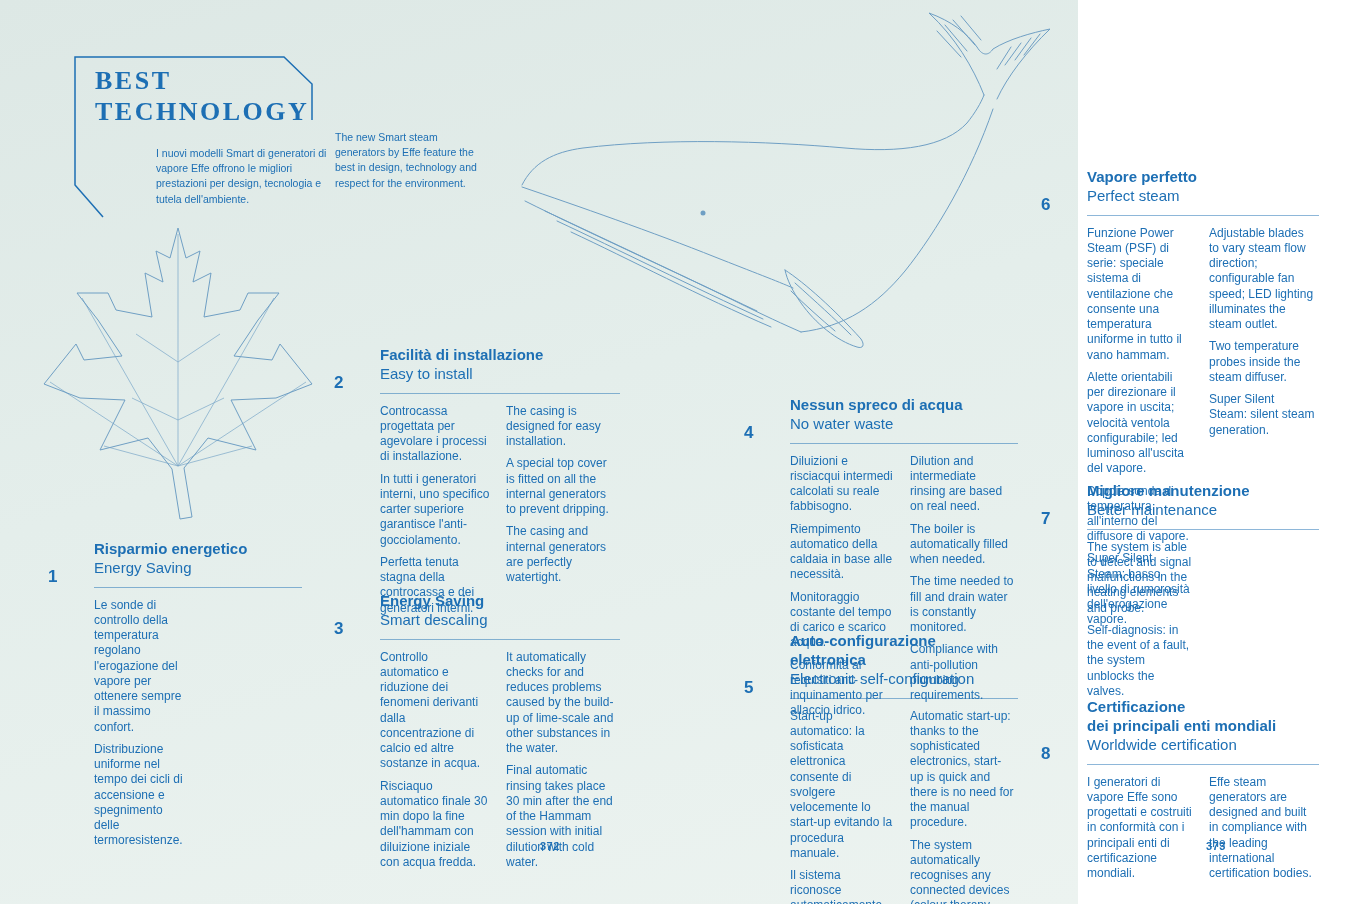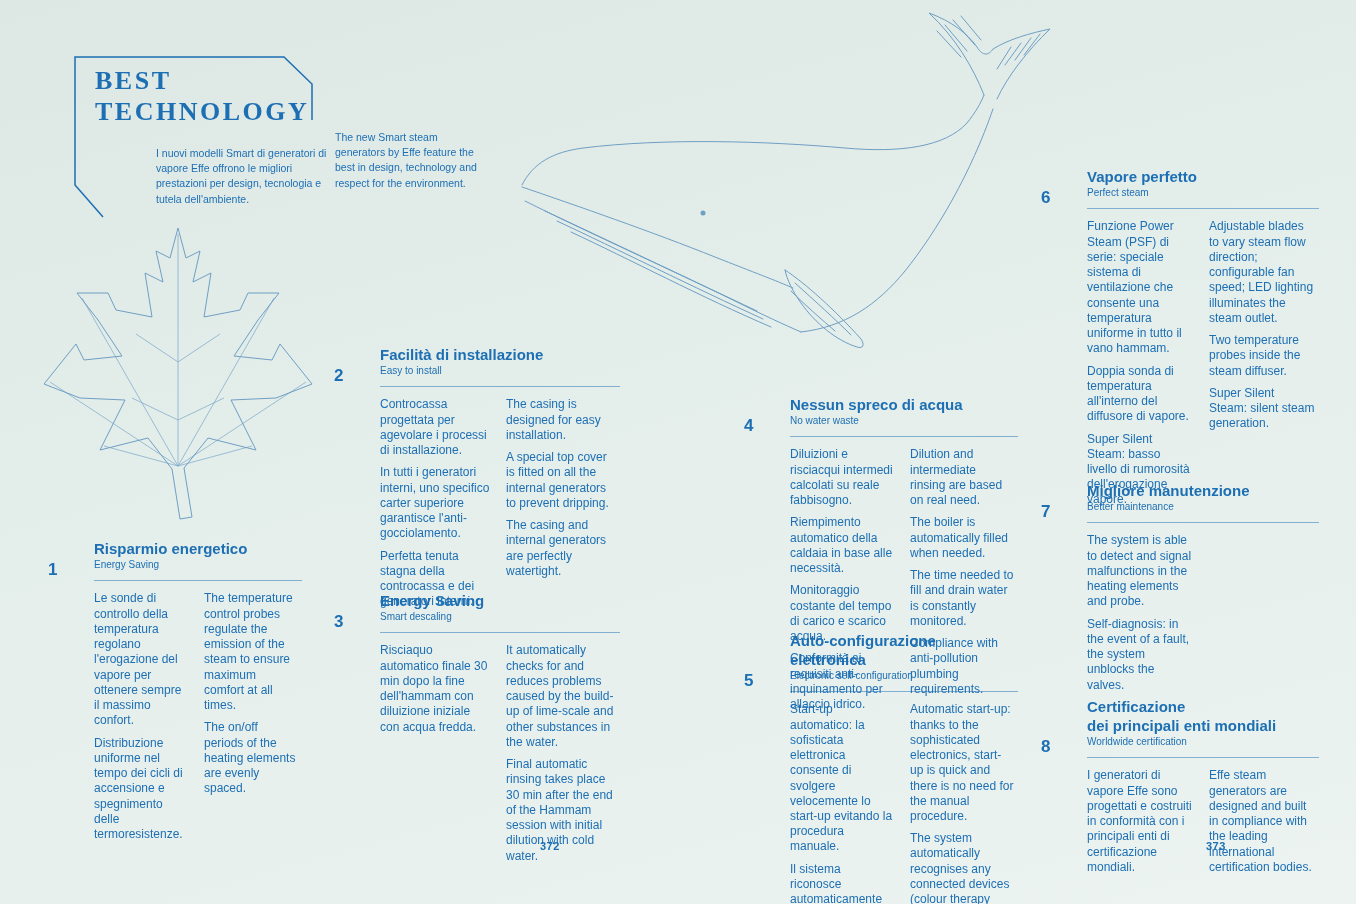--- a/index.html
+++ b/index.html
@@ -9,34 +9,34 @@
     --background-bottom:#ecf3f0;
   }
   *{margin:0;padding:0;box-sizing:border-box;}
   html,body{width:1356px;height:904px;}
   body{
     font-family:"Liberation Sans",sans-serif;
     color:var(--accent);
     overflow:hidden;
   }
   .stage{
-    position:relative;width:1356px;height:904px;
+    position:relative;width:1078px;height:904px;
     background:linear-gradient(165deg,var(--background-top) 0%,#e4eeeb 45%,var(--background-bottom) 100%);
   }
   svg.art{position:absolute;overflow:visible;}
   .title-text{
     position:absolute;left:95px;top:66px;
     font-family:"Liberation Serif",serif;font-weight:700;
     font-size:26px;letter-spacing:2.5px;line-height:1.18;color:var(--accent);
   }
   .intro{position:absolute;font-size:10.5px;line-height:1.45;color:var(--accent);}
   .section{position:absolute;color:var(--accent);}
   .sec-head{position:relative;padding-bottom:9px;border-bottom:1px solid rgba(29,111,180,.5);}
   .sec-head h3{font-size:15px;line-height:1.26;font-weight:700;white-space:pre-line;}
-  .sec-head .sub{font-size:10px;line-height:1.26;font-weight:400;}
+  .sec-head .sub{font-size:15px;line-height:1.26;font-weight:400;}
   .num{position:absolute;left:-46px;bottom:0;font-size:17px;font-weight:700;}
   .cols{display:flex;gap:16px;margin-top:10px;}
   .col{width:calc(50% - 10px);font-size:12px;line-height:1.27;}
   .col p{margin-bottom:7px;}
   .pageno{position:absolute;font-size:11px;font-weight:700;letter-spacing:.5px;color:var(--accent);text-align:center;}
 </style>
 </head>
 <body>
 
 <div class="stage">
@@ -91,24 +91,20 @@
     <div class="sec-head">
       <div class="num">1</div>
       <h3>Risparmio energetico</h3>
       <div class="sub">Energy Saving</div>
     </div>
     <div class="cols">
       <div class="col">
           <p>Le sonde di controllo della temperatura regolano l'erogazione del vapore per ottenere sempre il massimo confort.</p>
           <p>Distribuzione uniforme nel tempo dei cicli di accensione e spegnimento delle termoresistenze.</p>
         </div>
-      <div class="col">
-          <p>The temperature control probes regulate the emission of the steam to ensure maximum comfort at all times.</p>
-          <p>The on/off periods of the heating elements are evenly spaced.</p>
-        </div>
     </div>
   </section>
 
   <section class="section" style="left:380px;top:346px;width:240px;">
     <div class="sec-head">
       <div class="num">2</div>
       <h3>Facilità di installazione</h3>
       <div class="sub">Easy to install</div>
     </div>
     <div class="cols">
@@ -126,20 +122,21 @@
   </section>
 
   <section class="section" style="left:380px;top:592px;width:240px;">
     <div class="sec-head">
       <div class="num">3</div>
       <h3>Energy Saving</h3>
       <div class="sub">Smart descaling</div>
     </div>
     <div class="cols">
       <div class="col">
+          <p>Controllo automatico e riduzione dei fenomeni derivanti dalla concentrazione di calcio ed altre sostanze in acqua.</p>
           <p>Risciaquo automatico finale 30 min dopo la fine dell'hammam con diluizione iniziale con acqua fredda.</p>
         </div>
       <div class="col">
           <p>It automatically checks for and reduces problems caused by the build-up of lime-scale and other substances in the water.</p>
           <p>Final automatic rinsing takes place 30 min after the end of the Hammam session with initial dilution with cold water.</p>
         </div>
     </div>
   </section>
 
   <section class="section" style="left:790px;top:396px;width:228px;">
@@ -185,20 +182,21 @@
 
   <section class="section" style="left:1087px;top:168px;width:232px;">
     <div class="sec-head">
       <div class="num">6</div>
       <h3>Vapore perfetto</h3>
       <div class="sub">Perfect steam</div>
     </div>
     <div class="cols">
       <div class="col">
           <p>Funzione Power Steam (PSF) di serie: speciale sistema di ventilazione che consente una temperatura uniforme in tutto il vano hammam.</p>
+          <p>Alette orientabili per direzionare il vapore in uscita; velocità ventola configurabile; led luminoso all'uscita del vapore.</p>
           <p>Doppia sonda di temperatura all'interno del diffusore di vapore.</p>
           <p>Super Silent Steam: basso livello di rumorosità dell'erogazione vapore.</p>
         </div>
       <div class="col">
           <p>Adjustable blades to vary steam flow direction; configurable fan speed; LED lighting illuminates the steam outlet.</p>
           <p>Two temperature probes inside the steam diffuser.</p>
           <p>Super Silent Steam: silent steam generation.</p>
         </div>
     </div>
   </section>

